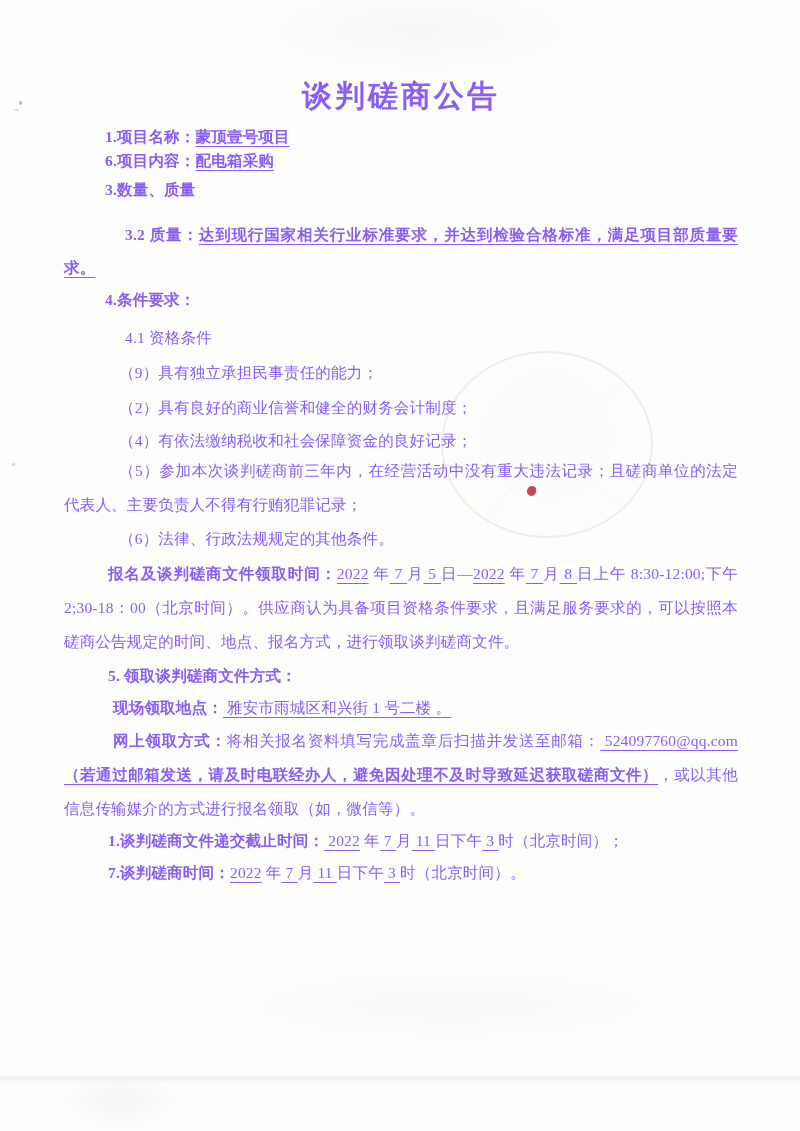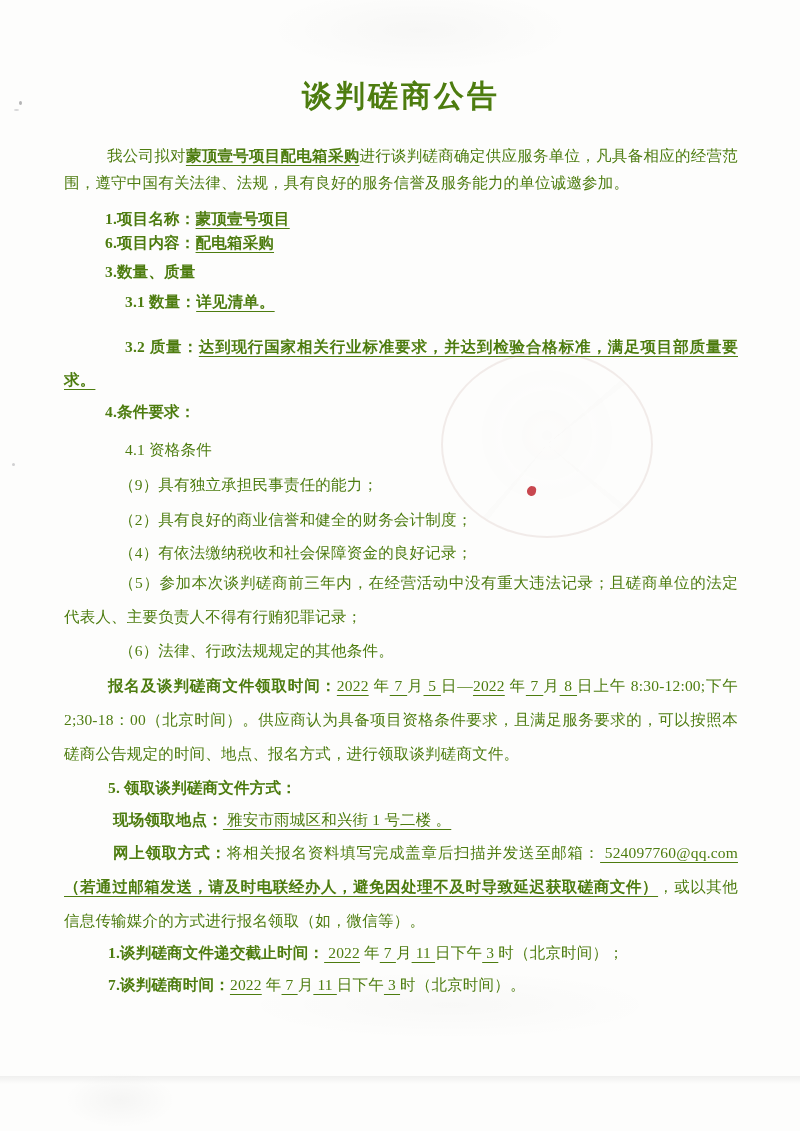--- a/index.html
+++ b/index.html
@@ -2,21 +2,21 @@
 <html><head>
 <meta charset="utf-8">
 <style>
   html,body{margin:0;padding:0;background:#e9e9e7;}
   .page{
     position:relative;
     width:800px;height:1131px;
     margin:0 auto;
     background:#fdfdfc;
     font-family:"Liberation Serif","DejaVu Serif",serif;
-    color:#4d7c0f;
+    color:#8b5cf6;
     overflow:hidden;
   }
   
   .page::before{
     content:"";position:absolute;inset:0;pointer-events:none;
     background:
       radial-gradient(ellipse 220px 60px at 420px 30px, rgba(0,0,0,0.025), transparent 70%),
       radial-gradient(ellipse 300px 50px at 450px 1005px, rgba(0,0,0,0.02), transparent 70%),
       radial-gradient(ellipse 80px 40px at 120px 1100px, rgba(0,0,0,0.03), transparent 70%);
   }
@@ -75,25 +75,23 @@
     background:linear-gradient(to bottom, rgba(0,0,0,0.055), rgba(0,0,0,0));
   }
 </style>
 </head>
 <body>
 
 <div class="page">
   <div class="content">
     <h1 class="doc-title">谈判磋商公告</h1>
     <div>
-        <p class="para p-intro"><span>我公司拟对</span><span class="b u">蒙顶壹号项目配电箱采购</span><span>进行谈判磋商确定供应服务单位，凡具备相应的经营范围，遵守中国有关法律、法规，具有良好的服务信誉及服务能力的单位诚邀参加。</span></p>
         <p class="para p-i1"><span class="b">1.项目名称：</span><span class="b u">蒙顶壹号项目</span></p>
         <p class="para p-i2"><span class="b">6.项目内容：</span><span class="b u">配电箱采购</span></p>
         <p class="para p-i3"><span class="b">3.数量、质量</span></p>
-        <p class="para p-i31"><span class="b">3.1 数量：</span><span class="b u">详见清单。</span></p>
         <p class="para p-i32"><span class="b">3.2 质量：</span><span class="b u">达到现行国家相关行业标准要求，并达到检验合格标准，满足项目部质量要求。</span></p>
         <p class="para p-i4"><span class="b">4.条件要求：</span></p>
         <p class="para p-i41"><span>4.1 资格条件</span></p>
         <p class="para p-c"><span>（9）具有独立承担民事责任的能力；</span></p>
         <p class="para p-c"><span>（2）具有良好的商业信誉和健全的财务会计制度；</span></p>
         <p class="para p-c4"><span>（4）有依法缴纳税收和社会保障资金的良好记录；</span></p>
         <p class="para p-c5"><span>（5）参加本次谈判磋商前三年内，在经营活动中没有重大违法记录；且磋商单位的法定代表人、主要负责人不得有行贿犯罪记录；</span></p>
         <p class="para p-c6"><span>（6）法律、行政法规规定的其他条件。</span></p>
         <p class="para p-signup"><span class="b">报名及谈判磋商文件领取时间：</span><span class="u">2022</span><span> 年</span><span class="u"> 7 </span><span>月</span><span class="u"> 5 </span><span>日—</span><span class="u">2022</span><span> 年</span><span class="u"> 7 </span><span>月</span><span class="u"> 8 </span><span>日上午 8:30-12:00;下午 2;30-18：00（北京时间）。供应商认为具备项目资格条件要求，且满足服务要求的，可以按照本磋商公告规定的时间、地点、报名方式，进行领取谈判磋商文件。</span></p>
         <p class="para p-m5"><span class="b">5.  领取谈判磋商文件方式：</span></p>

